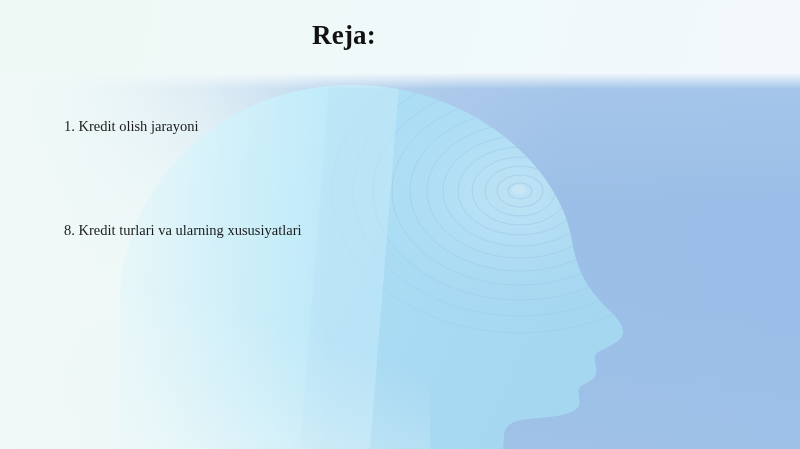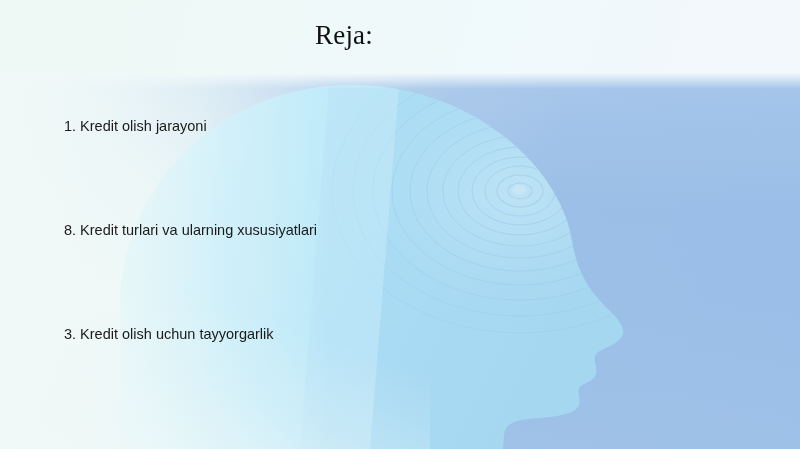--- a/index.html
+++ b/index.html
@@ -98,36 +98,36 @@
 
   
   .title {
     position: absolute;
     left: 0;
     top: 20px;
     width: 688px;
     text-align: center;
     font-family: "Liberation Serif", "DejaVu Serif", serif;
     font-size: 27px;
-    font-weight: normal;
+    font-weight: bold;
     color: #111111;
     letter-spacing: 0.2px;
     z-index: 6;
   }
 
   
   .agenda {
     position: absolute;
     left: 64px;
     top: 118px;
     width: 520px;
     z-index: 6;
   }
   .agenda-item {
-    font-family: Liberation Sans, sans-serif;
+    font-family: Liberation Serif, serif;
     font-size: 14.5px;
     color: #1b1b1b;
     line-height: 1.2;
     height: 104px;
   }
   .agenda-item:last-child { height: auto; }
 </style>
 </head>
 <body>
 
@@ -213,16 +213,15 @@
     <div class="art-top-feather"></div>
     <div class="art-left-fade"></div>
     <div class="art-bl-fade"></div>
   </div>
 
   <div class="title">Reja:</div>
 
   <div class="agenda">
     <div class="agenda-item">1. Kredit olish jarayoni</div>
     <div class="agenda-item">8. Kredit turlari va ularning xususiyatlari</div>
-    <div class="agenda-item">3. Kredit olish uchun tayyorgarlik</div>
   </div>
 
 </div>
 
 </body></html>

